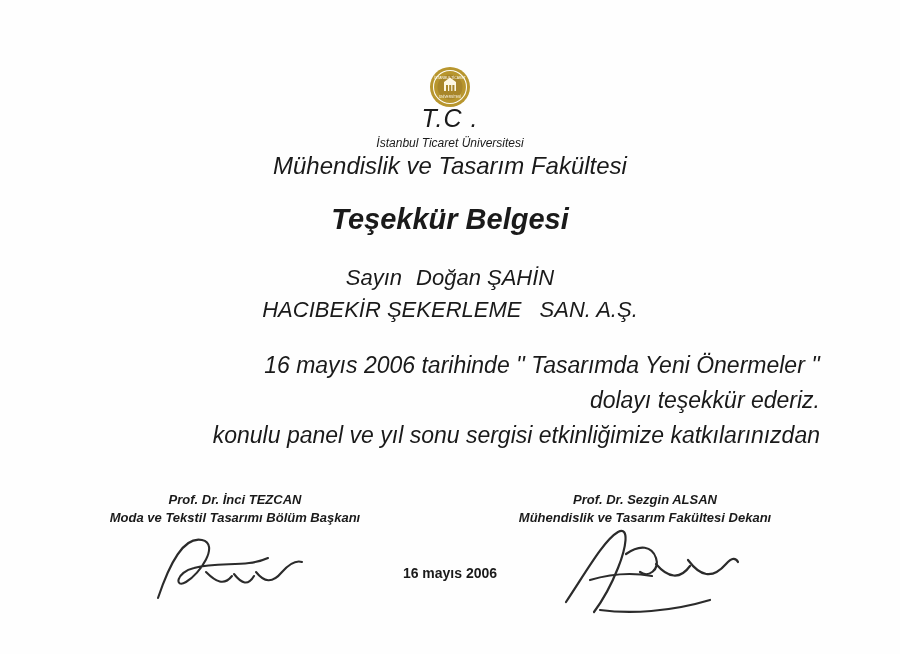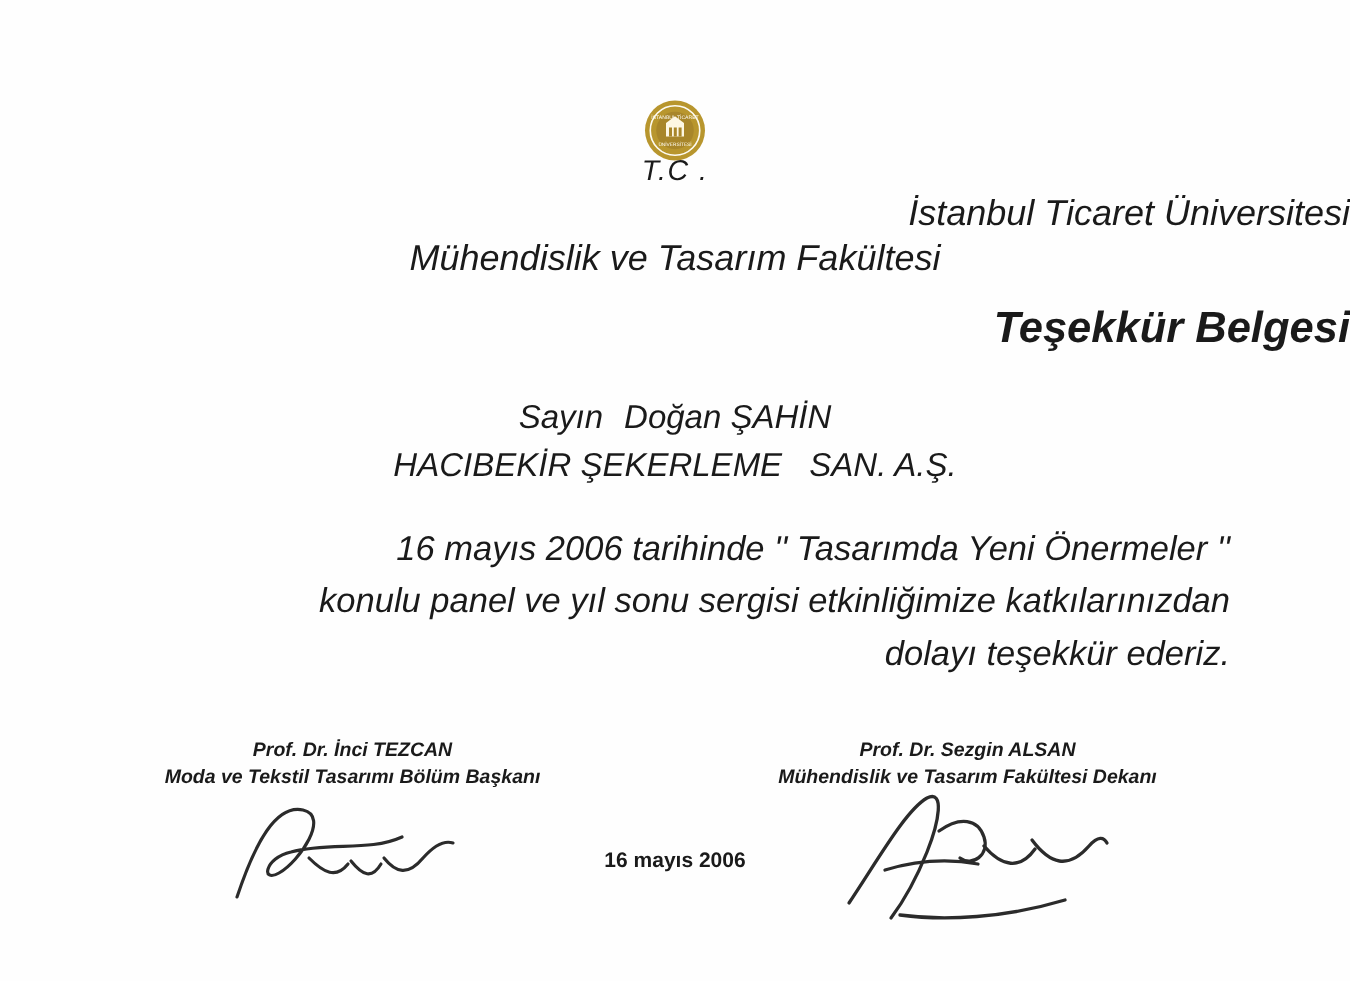--- a/index.html
+++ b/index.html
@@ -42,43 +42,42 @@
 
   
   .header {
     position: absolute;
     top: 104px;
     left: 0;
     width: 100%;
     text-align: center;
   }
   .tc {
-    font-size: 19px;
+    font-size: 25px;
     font-style: italic;
     letter-spacing: 1px;
     margin-bottom: 3px;
   }
   .org1 {
-    font-size: 24px;
+    font-size: 12px;
     font-style: italic;
     margin-bottom: 2px;
-    text-align: right;
   }
   .org2 {
     font-size: 24px;
     font-style: italic;
   }
 
   
   .doc-title {
     position: absolute;
     top: 203px;
     left: 0;
     width: 100%;
-    text-align: right;
+    text-align: center;
     font-size: 29px;
     font-style: italic;
     font-weight: bold;
   }
 
   
   .recipient {
     position: absolute;
     top: 265px;
     left: 0;
@@ -172,22 +171,22 @@
       <div class="recipient-name">
         <span class="salutation">Sayın</span><span>Doğan ŞAHİN</span>
       </div>
       <div class="recipient-company">
         <span>HACIBEKİR ŞEKERLEME</span><span class="sep">&nbsp;</span><span>SAN. A.Ş.</span>
       </div>
     </div>
 
     <div class="body-text">
       <div>16 mayıs 2006 tarihinde  '' Tasarımda Yeni Önermeler ''</div>
+      <div>dolayı teşekkür ederiz.</div>
       <div>konulu panel ve yıl sonu sergisi etkinliğimize katkılarınızdan</div>
-      <div>dolayı teşekkür ederiz.</div>
     </div>
 
     <div class="sign sign-left">
       <div class="name">Prof. Dr. İnci TEZCAN</div>
       <div class="role">Moda ve Tekstil Tasarımı  Bölüm Başkanı</div>
     </div>
     <div class="sig-mark sig-left-mark">
       <svg viewBox="0 0 160 80" width="160" height="80" aria-hidden="true">
         <g fill="none" stroke="#2b2b2b" stroke-width="2.1" stroke-linecap="round">
           <path d="M8 70 C 20 34, 34 8, 52 12 C 70 16, 50 46, 36 54 C 24 61, 26 44, 44 40 C 70 33, 96 40, 118 30"></path>

